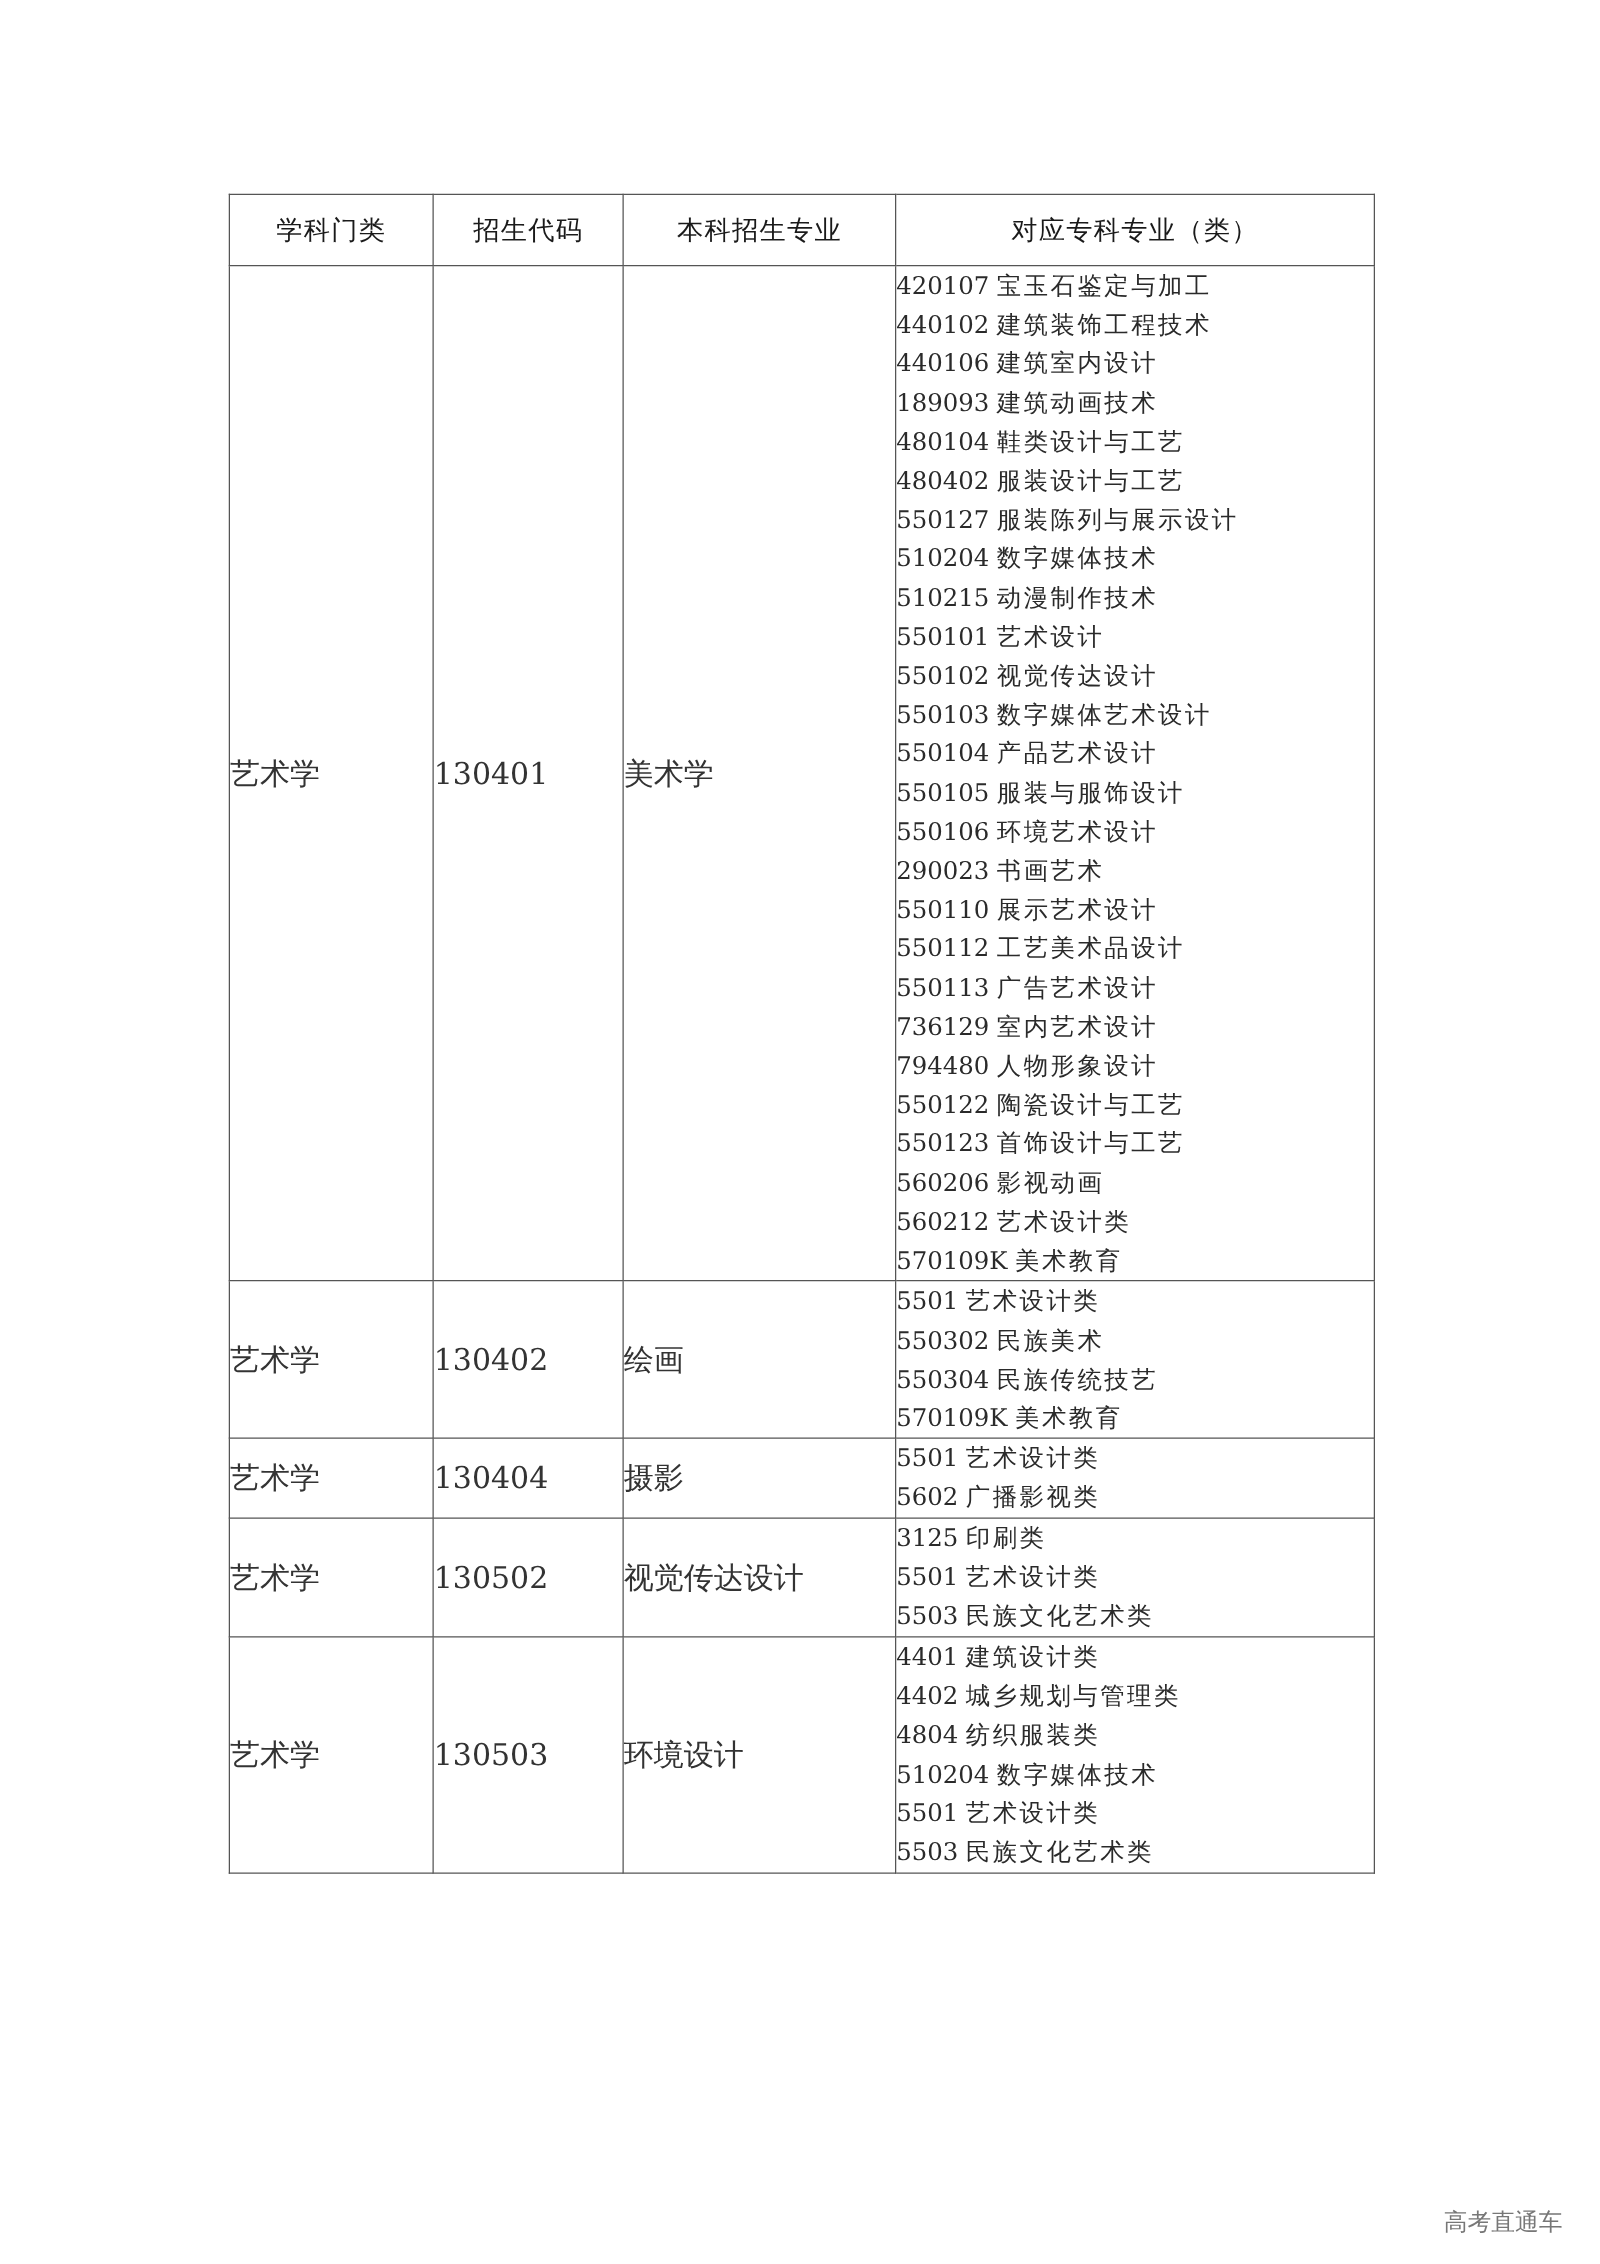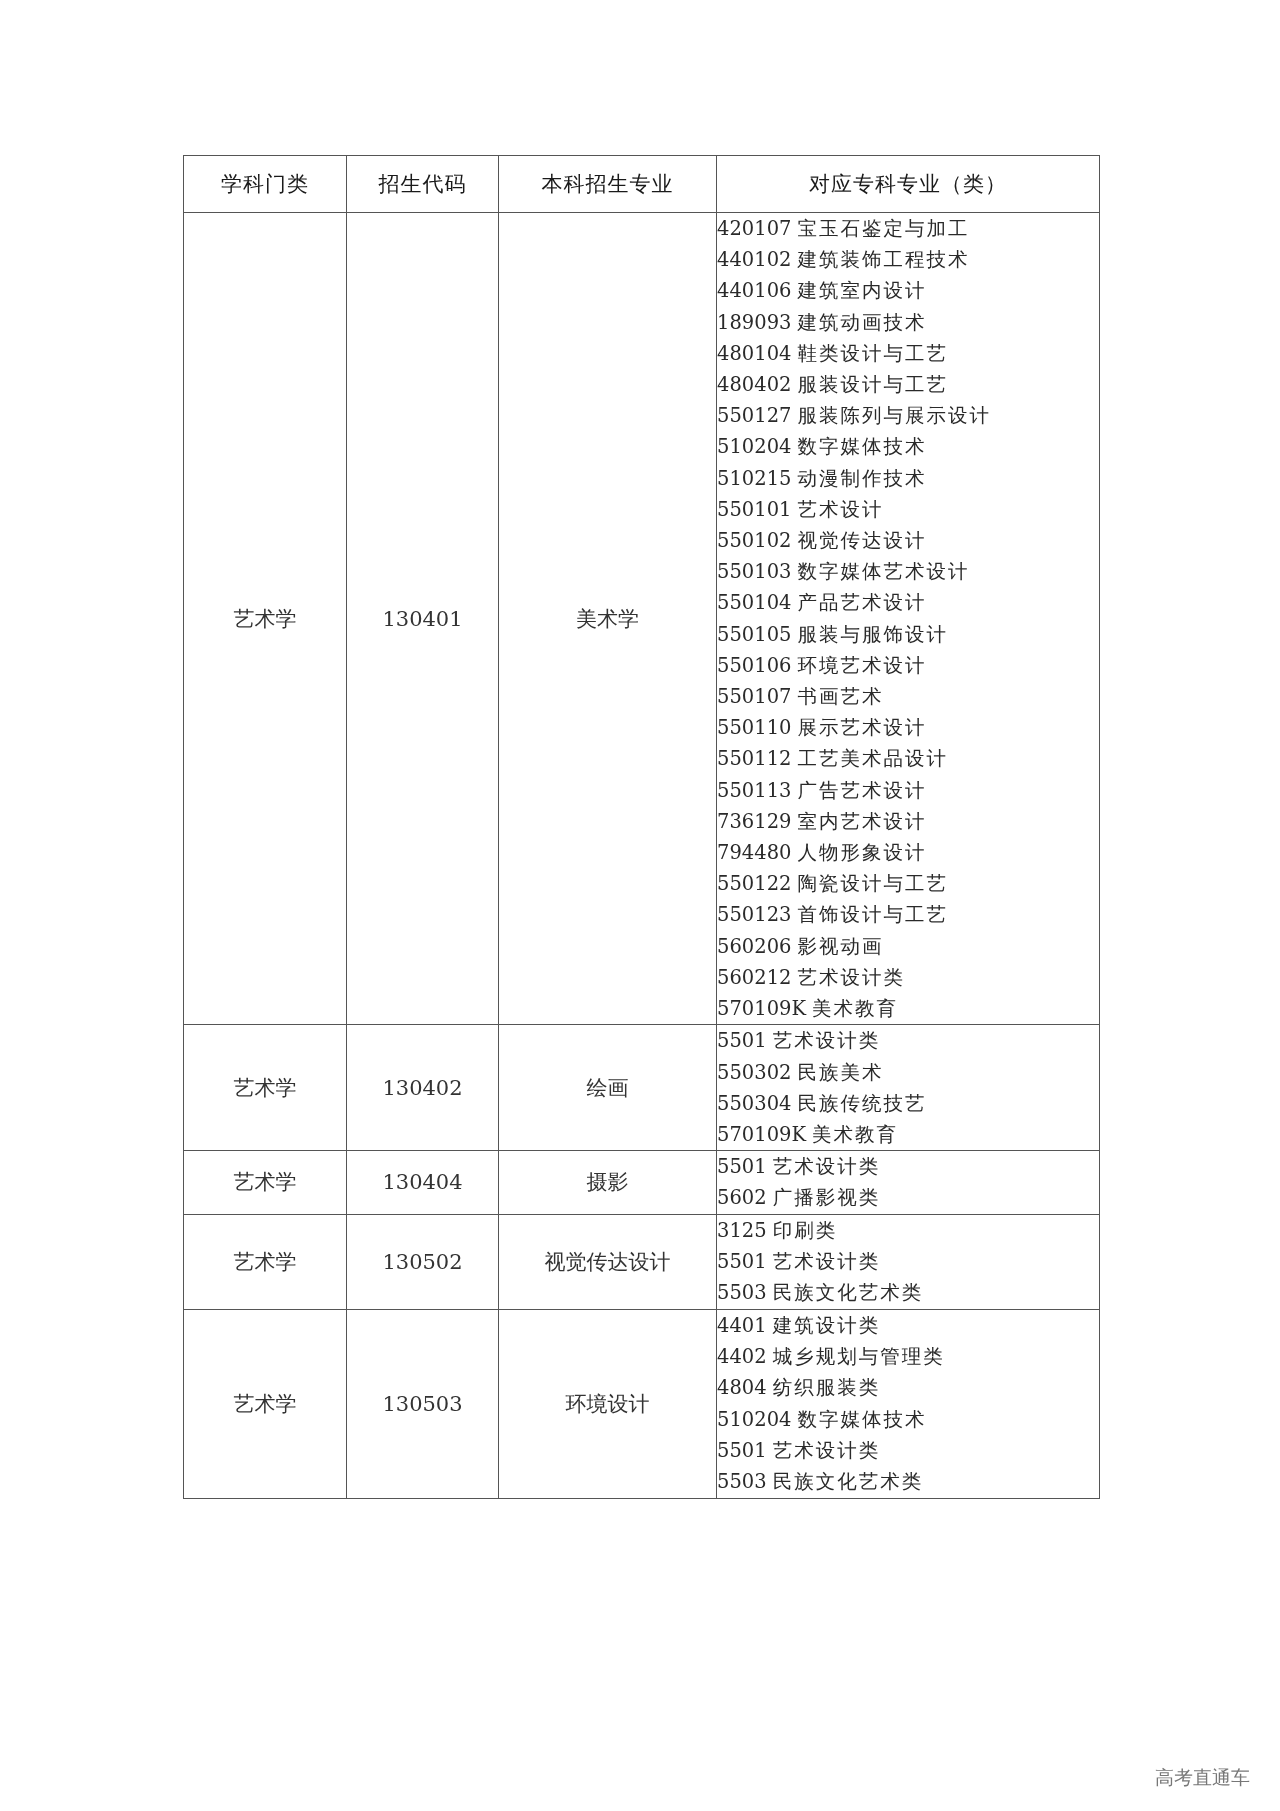--- a/index.html
+++ b/index.html
@@ -18,23 +18,22 @@
     table.majors th {
       height: 56px;
       font-family: "DejaVu Sans", sans-serif;
       font-weight: normal;
       font-size: 21px;
       color: #1a1a1a;
       text-align: center;
       letter-spacing: 1px;
     }
     td.center {
-      text-align: center;
       font-family: "DejaVu Serif", serif;
-      font-size: 21px;
+      font-size: 24px;
       color: #333;
     }
     td.list { padding: 0 0 0 12px; }
     .list-item {
       font-family: "DejaVu Serif", serif;
       font-size: 19.5px;
       line-height: 31.2px;
       color: #2a2a2a;
       white-space: nowrap;
       letter-spacing: 2px;
@@ -83,21 +82,21 @@
             <div class="list-item"><span class="code">480402</span><span>服装设计与工艺</span></div>
             <div class="list-item"><span class="code">550127</span><span>服装陈列与展示设计</span></div>
             <div class="list-item"><span class="code">510204</span><span>数字媒体技术</span></div>
             <div class="list-item"><span class="code">510215</span><span>动漫制作技术</span></div>
             <div class="list-item"><span class="code">550101</span><span>艺术设计</span></div>
             <div class="list-item"><span class="code">550102</span><span>视觉传达设计</span></div>
             <div class="list-item"><span class="code">550103</span><span>数字媒体艺术设计</span></div>
             <div class="list-item"><span class="code">550104</span><span>产品艺术设计</span></div>
             <div class="list-item"><span class="code">550105</span><span>服装与服饰设计</span></div>
             <div class="list-item"><span class="code">550106</span><span>环境艺术设计</span></div>
-            <div class="list-item"><span class="code">550107</span><span>书画艺术</span></div>
+            <div class="list-item"><span class="code">290023</span><span>书画艺术</span></div>
             <div class="list-item"><span class="code">550110</span><span>展示艺术设计</span></div>
             <div class="list-item"><span class="code">550112</span><span>工艺美术品设计</span></div>
             <div class="list-item"><span class="code">550113</span><span>广告艺术设计</span></div>
             <div class="list-item"><span class="code">736129</span><span>室内艺术设计</span></div>
             <div class="list-item"><span class="code">794480</span><span>人物形象设计</span></div>
             <div class="list-item"><span class="code">550122</span><span>陶瓷设计与工艺</span></div>
             <div class="list-item"><span class="code">550123</span><span>首饰设计与工艺</span></div>
             <div class="list-item"><span class="code">560206</span><span>影视动画</span></div>
             <div class="list-item"><span class="code">560212</span><span>艺术设计类</span></div>
             <div class="list-item"><span class="code">570109K</span><span>美术教育</span></div>

